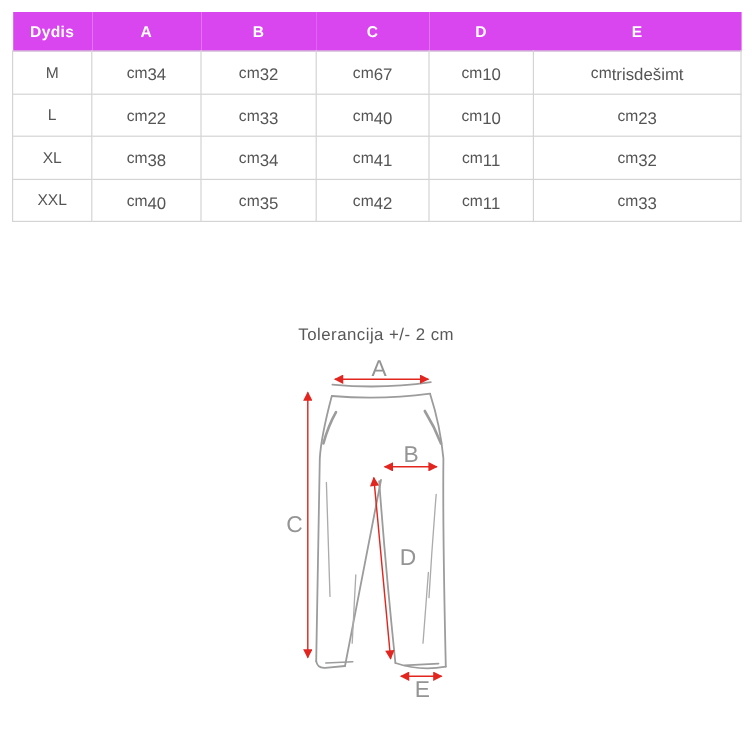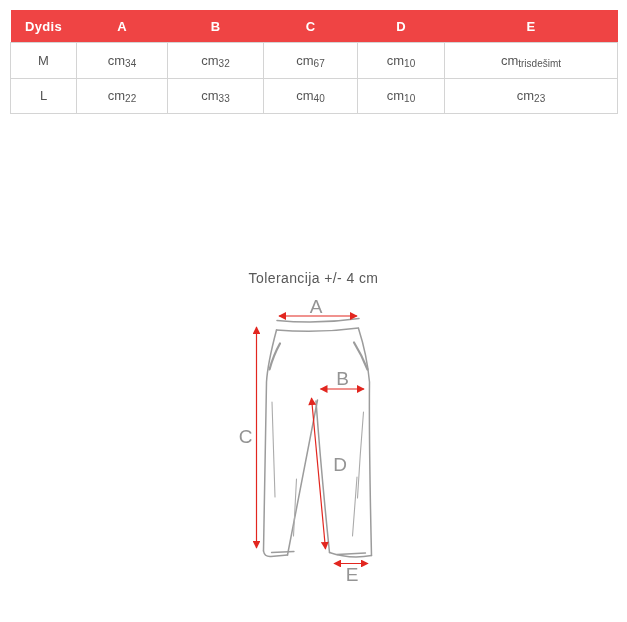--- a/index.html
+++ b/index.html
@@ -18,21 +18,21 @@
   
   table.size-table {
     position: absolute;
     left: 10px;
     top: 10px;
     width: 607px;
     border-collapse: collapse;
     table-layout: fixed;
   }
   table.size-table th {
-    background: #ef4444;
+    background: #d946ef;
     color: #ffffff;
     font-size: 13px;
     font-weight: bold;
     letter-spacing: 0.3px;
     height: 32px;
     text-align: center;
     border: none;
     padding: 0;
   }
   table.size-table td {
@@ -41,21 +41,21 @@
     font-size: 13px;
     height: 34.5px;
     text-align: center;
     vertical-align: middle;
     padding: 0;
     background: #ffffff;
   }
   td .n {
     position: relative;
     top: 2px;
-    font-size: 10px;
+    font-size: 14px;
     text-align: right;
   }
   td .u {
     font-size: 13px;
   }
 
   
   .tolerance {
     position: absolute;
     top: 270px;
@@ -140,24 +140,40 @@
       <td><span class="u">cm</span><span class="n">trisdešimt</span></td>
     </tr>
     <tr>
       <td>L</td>
       <td><span class="u">cm</span><span class="n">22</span></td>
       <td><span class="u">cm</span><span class="n">33</span></td>
       <td><span class="u">cm</span><span class="n">40</span></td>
       <td><span class="u">cm</span><span class="n">10</span></td>
       <td><span class="u">cm</span><span class="n">23</span></td>
     </tr>
+    <tr>
+      <td>XL</td>
+      <td><span class="u">cm</span><span class="n">38</span></td>
+      <td><span class="u">cm</span><span class="n">34</span></td>
+      <td><span class="u">cm</span><span class="n">41</span></td>
+      <td><span class="u">cm</span><span class="n">11</span></td>
+      <td><span class="u">cm</span><span class="n">32</span></td>
+    </tr>
+    <tr>
+      <td>XXL</td>
+      <td><span class="u">cm</span><span class="n">40</span></td>
+      <td><span class="u">cm</span><span class="n">35</span></td>
+      <td><span class="u">cm</span><span class="n">42</span></td>
+      <td><span class="u">cm</span><span class="n">11</span></td>
+      <td><span class="u">cm</span><span class="n">33</span></td>
+    </tr>
   </tbody>
 </table>
 
-<div class="tolerance">Tolerancija +/- 4 cm</div>
+<div class="tolerance">Tolerancija +/- 2 cm</div>
 
 <svg class="diagram" width="180" height="300" viewBox="225 290 180 300" xmlns="http://www.w3.org/2000/svg">
   <defs>
     <marker id="ah" viewBox="0 0 10 10" refX="9" refY="5" markerWidth="7" markerHeight="6.5" orient="auto-start-reverse">
       <path d="M0,0 L10,5 L0,10 z" fill="#e2261f"></path>
     </marker>
   </defs>
 
   <g>
     <path class="outline" d="M277,320.5 Q318,324.5 359,318.5"></path>

